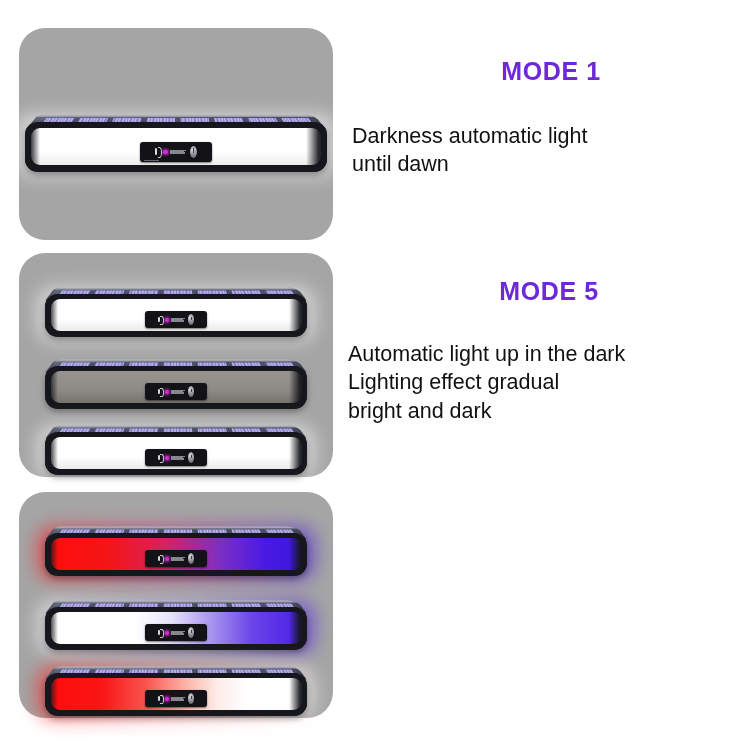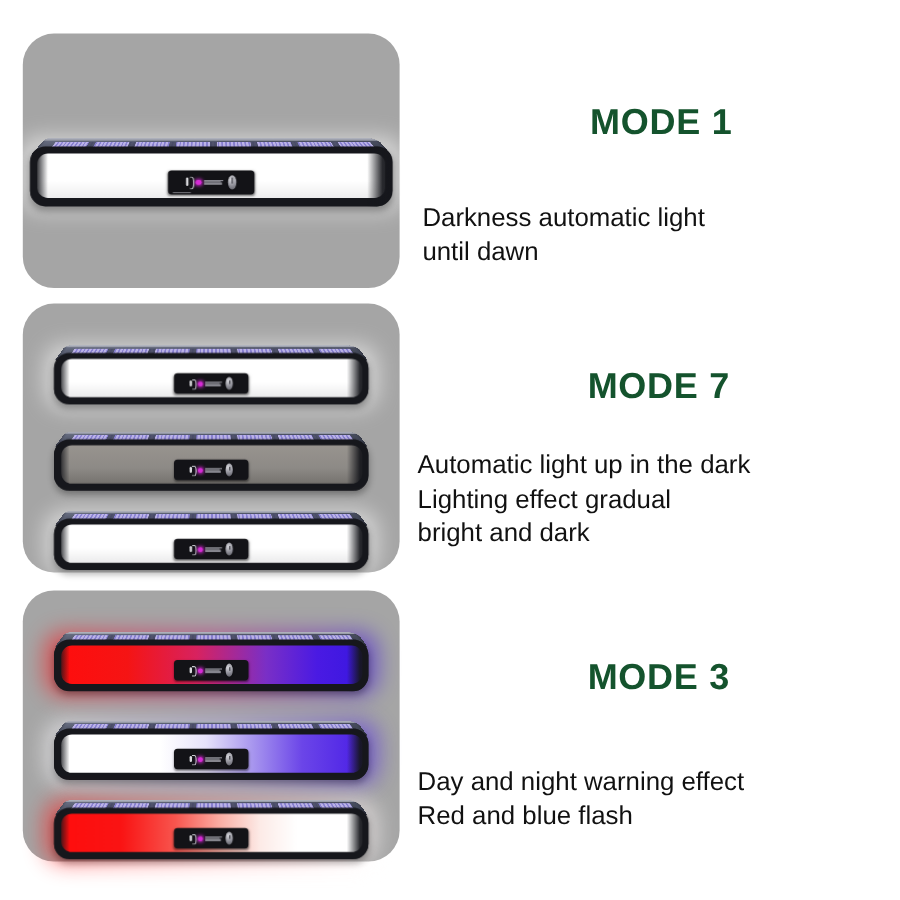--- a/index.html
+++ b/index.html
@@ -34,27 +34,26 @@
     border-radius: 26px;
   }
 
   
   .text-block {
     position: absolute;
     left: 352px;
     width: 398px;
   }
   .mode-title {
-    font-size: 30px;
+    font-size: 25px;
     font-weight: bold;
-    color: #14532d;
+    color: #6d28d9;
     letter-spacing: 0.6px;
     text-align: center;
     line-height: 1.1;
-    margin-top: 28px;
   }
   .mode-desc {
     font-size: 21.5px;
     color: #111111;
     line-height: 1.33;
     text-align: left;
     white-space: pre-line;
   }
 
   
@@ -299,21 +298,21 @@
             <div class="cp-caption"></div>
           </div>
         </div>
         <div class="lamp-endcap-left"></div>
         <div class="lamp-endcap"></div>
       </div>
     </div>
 
     <div class="text-block" style="top:58px;">
       <div class="mode-title">MODE 1</div>
-      <div class="mode-desc" style="margin-top:48px;">Darkness automatic light
+      <div class="mode-desc" style="margin-top:36px;">Darkness automatic light
 until dawn</div>
     </div>
   </div>
 
   <div class="mode-row" style="top:250px;height:240px;">
 
     <div class="product-panel" style="left:19px;top:3px;width:314px;height:224px;">
 
       <div class="lamp" style="left:26px;top:22px;width:262px;height:62px;">
         <div class="lamp-glow" style="background:#ffffff;"></div>
@@ -375,21 +374,21 @@
             </div>
             <div class="cp-button"></div>
           </div>
         </div>
         <div class="lamp-endcap-left"></div>
         <div class="lamp-endcap"></div>
       </div>
     </div>
 
     <div class="text-block" style="top:28px;left:348px;width:402px;">
-      <div class="mode-title">MODE 7</div>
+      <div class="mode-title">MODE 5</div>
       <div class="mode-desc" style="margin-top:34px;">Automatic light up in the dark
 Lighting effect gradual
 bright and dark</div>
     </div>
   </div>
 
   <div class="mode-row" style="top:490px;height:260px;">
 
     <div class="product-panel" style="left:19px;top:2px;width:314px;height:226px;">
 
@@ -453,20 +452,15 @@
                 <div class="cp-line l3"></div>
             </div>
             <div class="cp-button"></div>
           </div>
         </div>
         <div class="lamp-endcap-left"></div>
         <div class="lamp-endcap"></div>
       </div>
     </div>
 
-    <div class="text-block" style="top:30px;left:348px;width:402px;">
-      <div class="mode-title">MODE 3</div>
-      <div class="mode-desc" style="margin-top:56px;">Day and night warning effect
-Red and blue flash</div>
-    </div>
   </div>
 
 </div>
 
 </body></html>

